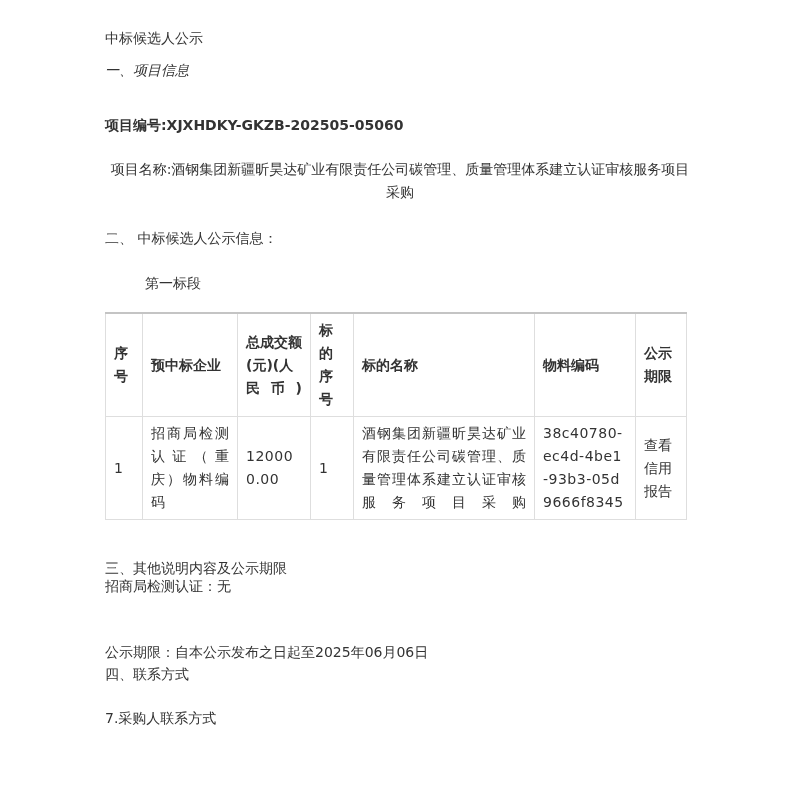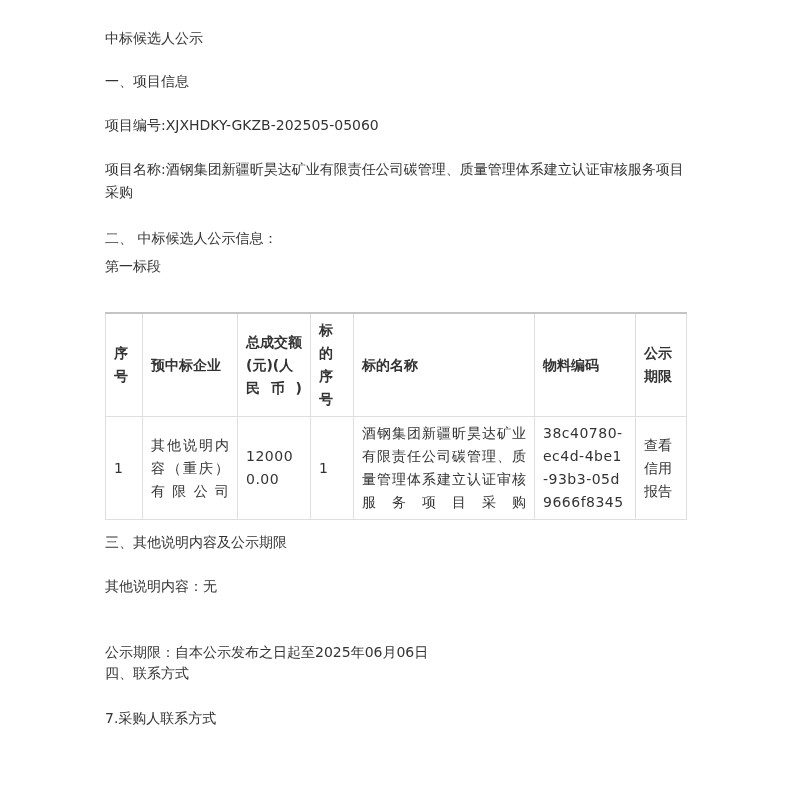--- a/index.html
+++ b/index.html
@@ -1,69 +1,69 @@
 <!DOCTYPE html>
 <html><head>
 <meta charset="utf-8">
 <style>
   html, body { margin:0; padding:0; background:#ffffff; }
   body { width:793px; height:805px; position:relative; overflow:hidden;
          font-family:"DejaVu Sans", "Liberation Sans", sans-serif; color:#333333; font-size:14px; }
   .line { position:absolute; left:105px; white-space:nowrap; line-height:20px; }
-  .para { position:absolute; left:105px; width:590px; line-height:23px; }
+  .para { position:absolute; left:105px; width:590px; line-height:23px;text-align:center; }
   table.bid { position:absolute; left:105px; top:312px; border-collapse:collapse;
               border-top:2px solid #c4c4c4; font-size:14px; color:#333; }
   table.bid td, table.bid th { border:1px solid #dedede; padding:0 8px; vertical-align:middle; line-height:23px; }
   table.bid th { font-weight:bold; text-align:left; height:102px; }
   table.bid td { height:102px; }
   .c1 { width:20px; } .c2 { width:78px; } .c3 { width:56px; } .c4 { width:26px; }
   .c5 { width:164px; } .c6 { width:84px; } .c7 { width:34px; }
   .just { text-align:justify; text-align-last:justify; }
   .mono { font-family:"DejaVu Sans", sans-serif; letter-spacing:0.5px; word-break:break-all; }
   a.link { color:#333; text-decoration:none; }
 </style>
 </head>
 <body>
 
 <div class="line" style="top:28px;text-align:center;">中标候选人公示</div>
 
-<div class="line" style="top:71px;">一、项目信息</div>
+<div class="line" style="top:60px;font-style:italic;">一、项目信息</div>
 
-<div class="line" style="top:115px;"><span>项目编号:</span><span>XJXHDKY-GKZB-202505-05060</span></div>
+<div class="line" style="top:115px;font-weight:bold;"><span>项目编号:</span><span>XJXHDKY-GKZB-202505-05060</span></div>
 
 <div class="para" style="top:158px;"><span>项目名称:</span><span>酒钢集团新疆昕昊达矿业有限责任公司碳管理、质量管理体系建立认证审核服务项目采购</span></div>
 
 <div class="line" style="top:228px;">二、 中标候选人公示信息：</div>
 
-<div class="line" style="top:256px;">第一标段</div>
+<div class="line" style="top:273px;margin-left:40px;">第一标段</div>
 
 <table class="bid">
   <tbody>
       <tr>
     <th class="c1">序号</th>
     <th class="c2">预中标企业</th>
     <th class="c3 just">总成交额(元)(人民币)</th>
     <th class="c4">标的序号</th>
     <th class="c5">标的名称</th>
     <th class="c6">物料编码</th>
     <th class="c7">公示期限</th>
   </tr>
   <tr>
     <td class="c1">1</td>
-    <td class="c2 just">其他说明内容（重庆）有限公司</td>
+    <td class="c2 just">招商局检测认证（重庆）物料编码</td>
     <td class="c3 mono">120000.00</td>
     <td class="c4">1</td>
     <td class="c5 just">酒钢集团新疆昕昊达矿业有限责任公司碳管理、质量管理体系建立认证审核服务项目采购</td>
     <td class="c6 mono">38c40780-ec4d-4be1-93b3-05d9666f8345</td>
     <td class="c7"><a class="link" href="#">查看信用报告</a></td>
   </tr>
 </tbody>
   </table>
 
-<div class="line" style="top:532px;">三、其他说明内容及公示期限</div>
+<div class="line" style="top:558px;">三、其他说明内容及公示期限</div>
 
-<div class="line" style="top:576px;"><span>其他说明内容：</span><span>无</span></div>
+<div class="line" style="top:576px;"><span>招商局检测认证：</span><span>无</span></div>
 
 <div class="line" style="top:642px;"><span>公示期限：</span><span>自本公示发布之日起至2025年06月06日</span></div>
 
-<div class="line" style="top:664px;font-family:Liberation Mono, monospace;">四、联系方式</div>
+<div class="line" style="top:664px;">四、联系方式</div>
 
 <div class="line" style="top:708px;">7.采购人联系方式</div>
 
 </body></html>

